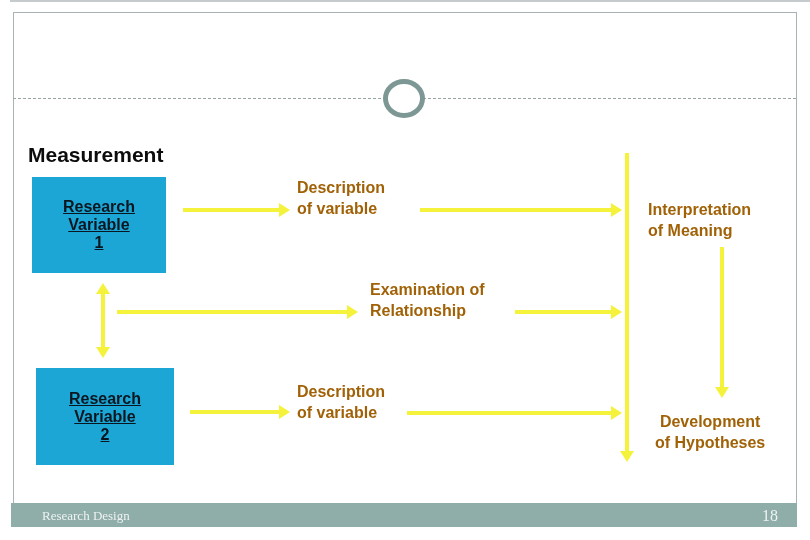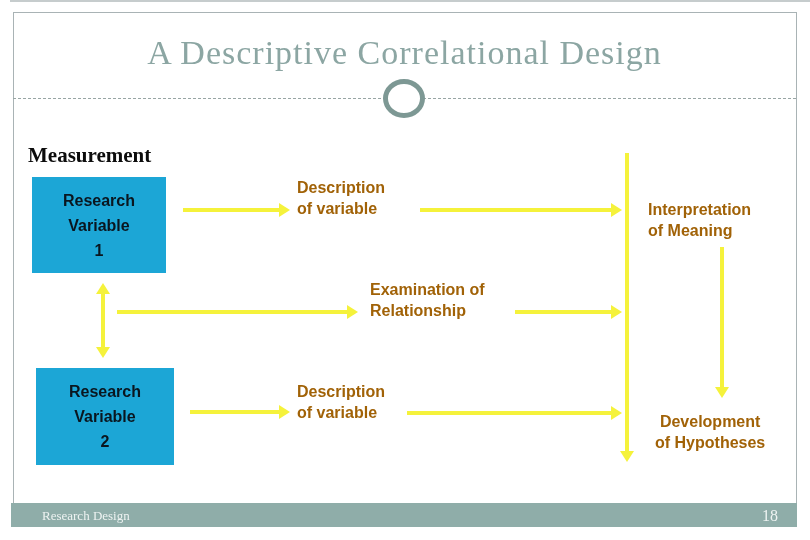--- a/index.html
+++ b/index.html
@@ -18,25 +18,25 @@
   .top-hairline{position:absolute;left:10px;top:0;width:800px;height:2px;background:#c6cccd;}
   .frame{position:absolute;left:13px;top:12px;width:782px;height:493px;border:1px solid var(--frame-col);}
 
   .title{position:absolute;left:13px;top:34px;width:783px;text-align:center;
          font-family:"Liberation Serif",serif;font-weight:400;font-size:34px;
          color:var(--title-col);letter-spacing:1px;}
   .dashline{position:absolute;left:13px;top:98px;width:783px;border-top:1px dashed #98a5a4;}
   .ring{position:absolute;left:383px;top:79px;width:32px;height:29px;
         border:5px solid var(--ring-col);border-radius:50%;background:#fff;}
 
-  .measurement{position:absolute;left:28px;top:143px;font-size:21px;font-weight:bold;color:#0c0c0c;font-family:Liberation Serif, serif;}
+  .measurement{position:absolute;left:28px;top:143px;font-size:21px;font-weight:bold;color:#0c0c0c;}
 
   .box{position:absolute;background:var(--cyan);display:flex;align-items:center;justify-content:center;
-       text-align:center;font-weight:bold;font-size:16px;line-height:25px;color:var(--text-dark);
-       white-space:pre-line;}
+       text-align:center;font-weight:bold;font-size:16px;line-height:18px;color:var(--text-dark);
+       white-space:pre-line;text-decoration:underline;}
   .box1{left:32px;top:177px;width:134px;height:96px;}
   .box2{left:36px;top:368px;width:138px;height:97px;}
 
   .label{position:absolute;font-weight:bold;font-size:16px;line-height:21px;color:#a16207;white-space:pre-line;}
   .desc1{left:297px;top:177px;}
   .interp{left:648px;top:199px;}
   .exam{left:370px;top:279px;}
   .desc2{left:297px;top:381px;}
   .dev{left:655px;top:411px;text-align:center;}
 
@@ -72,21 +72,20 @@
                font-family:"Liberation Serif",serif;font-size:16px;color:#eef3f2;}
 </style>
 </head>
 <body>
 
 <div class="slide">
 
   <div class="top-hairline"></div>
   <div class="frame"></div>
 
-  <h1 class="title">A Descriptive Correlational Design</h1>
   <div class="dashline"></div>
   <div class="ring"></div>
 
   <h2 class="measurement">Measurement</h2>
 
   <div class="box box1">
     <span>Research
 Variable
 1</span>
   </div>

